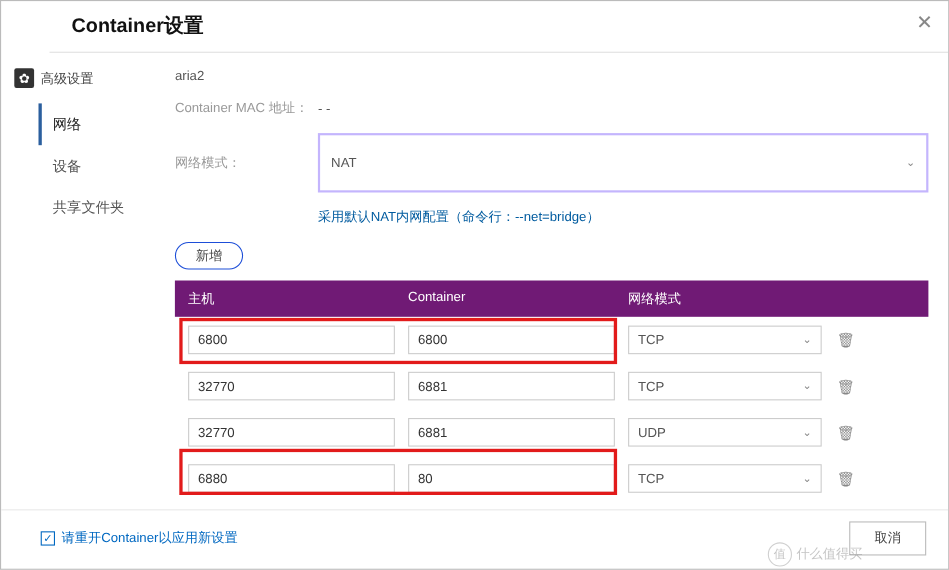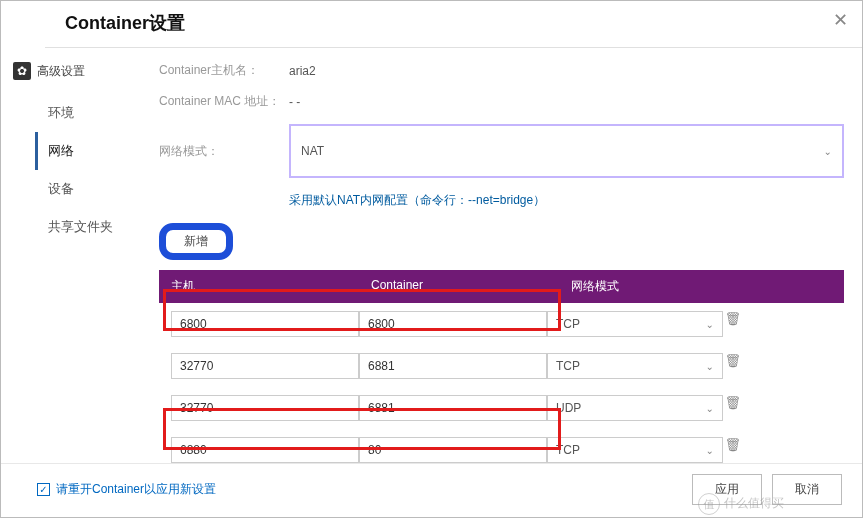--- a/index.html
+++ b/index.html
@@ -118,42 +118,43 @@
       display: flex;
       align-items: center;
       margin-bottom: 10px;
     }
     .pf-row .lbl {
       flex: 1;
       color: #999;
       font-size: 12px;
     }
     .add-btn {
-      border: 7px solid #1d4ed8;
+      border: 1px solid #1d4ed8;
       border-radius: 14px;
       padding: 3px 18px;
       font-size: 12px;
       color: #444;
       background: #fff;
       cursor: pointer;
     }
     .thead {
       display: flex;
       background: #701a75;
       color: #fff;
       font-size: 12px;
       padding: 8px 12px;
     }
     .th-host { width: 200px; }
     .th-container { width: 200px; }
     .th-proto { flex: 1; }
     .tbody-row {
       display: flex;
-      align-items: flex-start;
+      align-items: center;
       padding: 8px 12px;
+      gap: 12px;
     }
     .tbody-row input.port {
       width: 188px;
       border: 1px solid #ccc;
       padding: 5px 8px;
       font-size: 12px;
       color: #333;
     }
     .proto-sel {
       width: 176px;
@@ -252,29 +253,27 @@
   <div class="title">Container设置</div>
   <div class="close-x">✕</div>
 </div>
 
 <div class="body">
   <div class="left">
     <div class="adv">
       <span class="gear">✿</span>
       <span>高级设置</span>
     </div>
-    <div class="nav-item">环境</div>
     <div class="nav-item active">网络</div>
     <div class="nav-item">设备</div>
     <div class="nav-item">共享文件夹</div>
   </div>
 
   <div class="right">
     <div class="row">
-      <span class="lbl">Container主机名：</span>
       <span class="val">aria2</span>
     </div>
     <div class="row">
       <span class="lbl">Container MAC 地址：</span>
       <span class="val">- -</span>
     </div>
     <div class="row">
       <span class="lbl">网络模式：</span>
       <div class="sel">
         <span>NAT</span>
@@ -338,20 +337,19 @@
 
 <div class="hl-box" style="left:162px; top:288px; width:398px; height:42px;"></div>
 <div class="hl-box" style="left:162px; top:407px; width:398px; height:42px;"></div>
 
 <div class="footer">
   <div class="cb-row">
     <span class="cb">✓</span>
     <span>请重开Container以应用新设置</span>
   </div>
   <div class="foot-btns">
-    <button class="btn">应用</button>
     <button class="btn">取消</button>
   </div>
 </div>
 
 <div class="watermark">
   <span class="ico">值</span><span>什么值得买</span>
 </div>
 
 </body></html>

